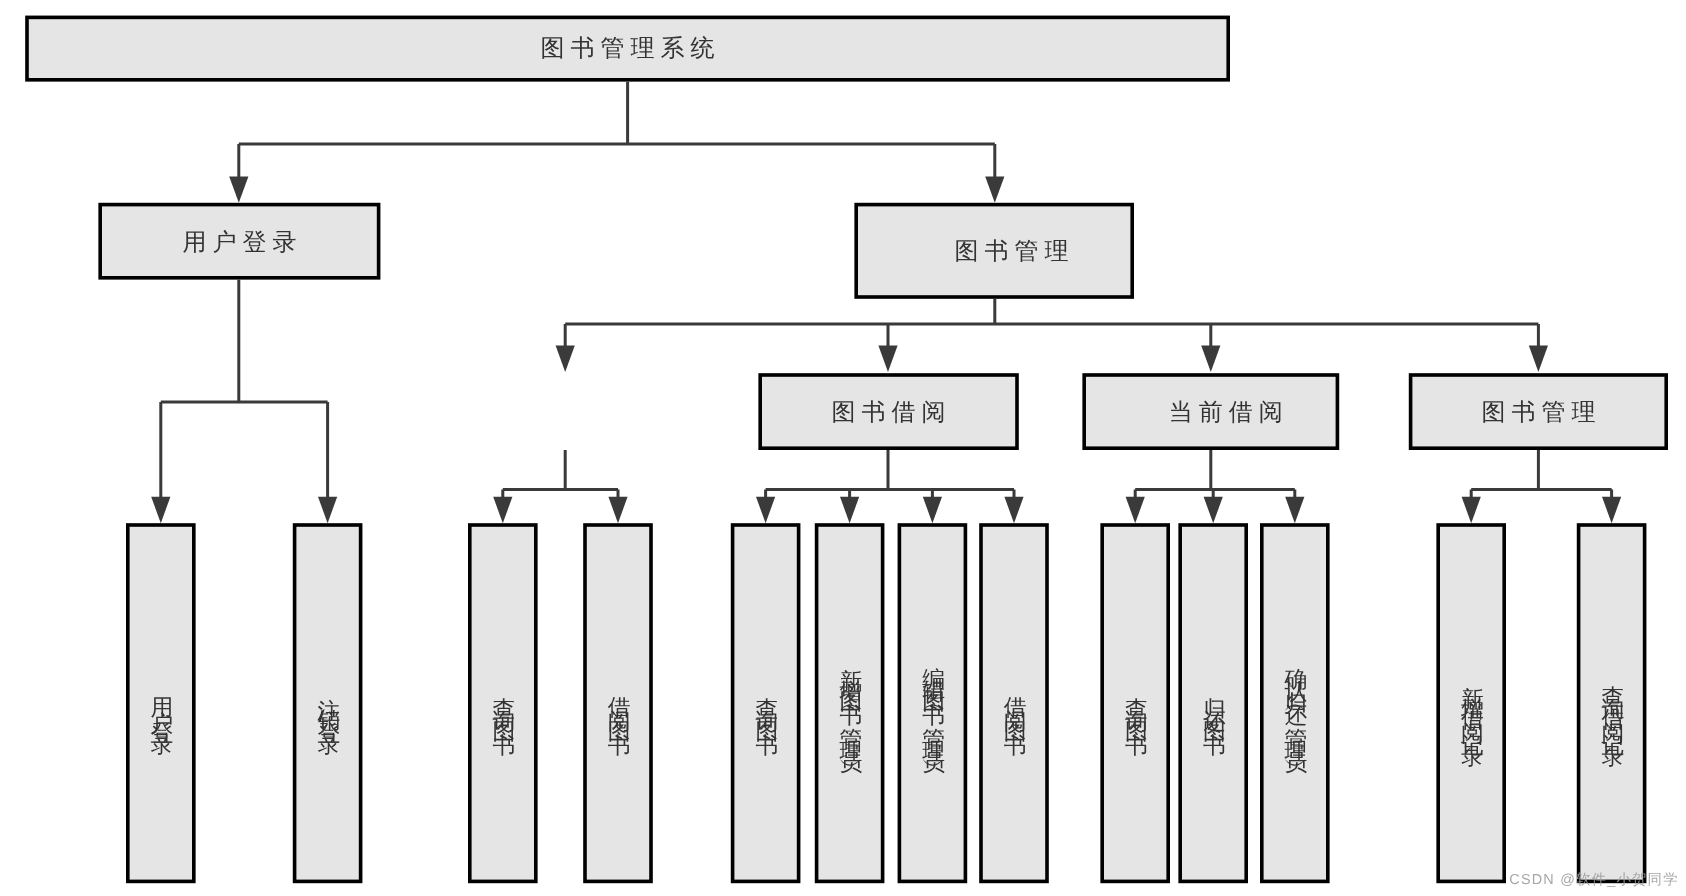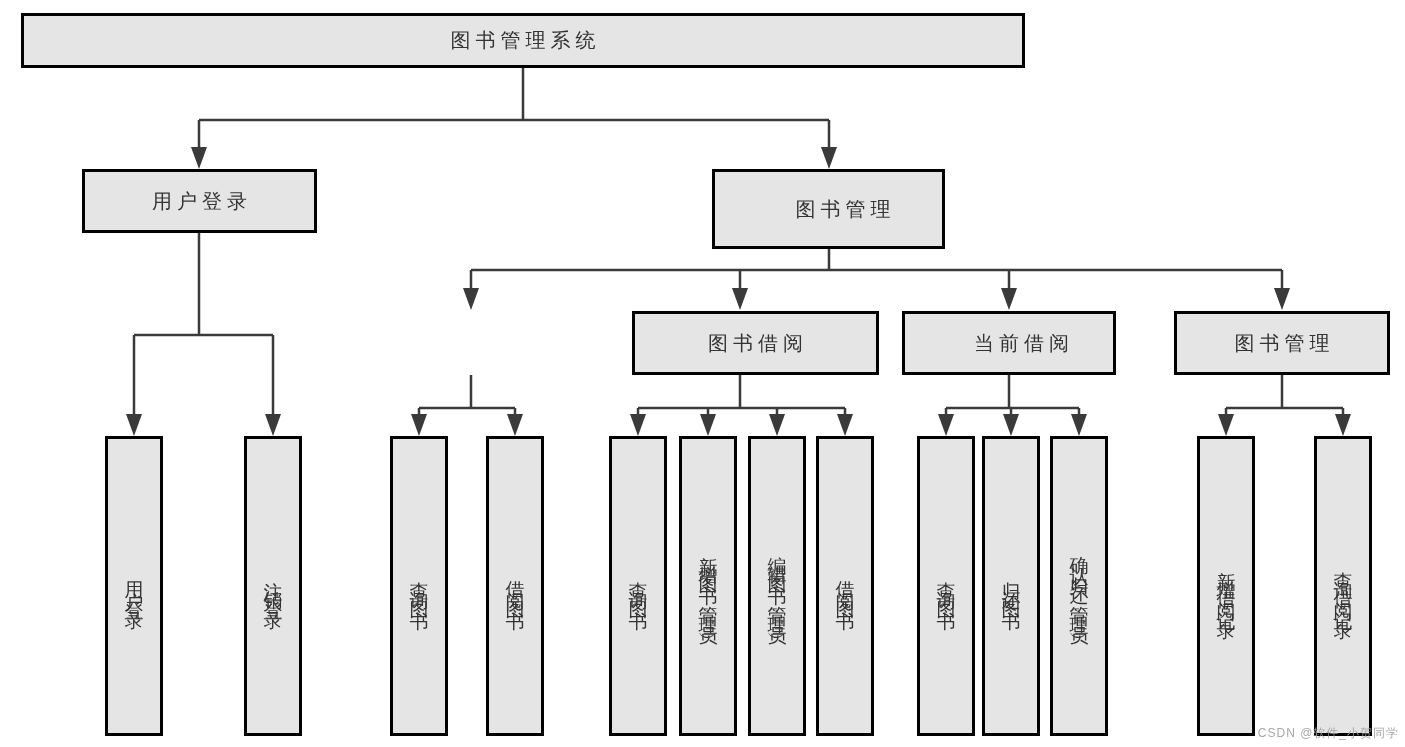--- a/index.html
+++ b/index.html
@@ -85,21 +85,21 @@
       <polygon points="1218,414 1234,414 1226,436"></polygon>
       <polygon points="1335,414 1351,414 1343,436"></polygon>
     </g>
   </svg>
 
   <div class="node" style="left:21px; top:13px; width:1004px; height:55px;">图书管理系统</div>
 
   <div class="node" style="left:82px; top:169px; width:235px; height:64px;">用户登录</div>
   <div class="node" style="left:712px; top:169px; width:233px; height:80px;padding-left:29px;">图书管理</div>
 
-  <div class="node" style="left:632px; top:311px; width:247px; height:64px;">图书借阅</div>
+  <div class="node" style="left:632px; top:311px; width:217px; height:64px;">图书借阅</div>
   <div class="node" style="left:902px; top:311px; width:214px; height:64px;padding-left:25px;">当前借阅</div>
   <div class="node" style="left:1174px; top:311px; width:216px; height:64px;">图书管理</div>
 
   <div class="node v" style="left:105px; top:436px; width:58px; height:300px;">用户登录</div>
   <div class="node v" style="left:244px; top:436px; width:58px; height:300px;">注销登录</div>
 
   <div class="node v" style="left:390px; top:436px; width:58px; height:300px;">查询图书</div>
   <div class="node v" style="left:486px; top:436px; width:58px; height:300px;">借阅图书</div>
 
   <div class="node v" style="left:609px; top:436px; width:58px; height:300px;">查询图书</div>

